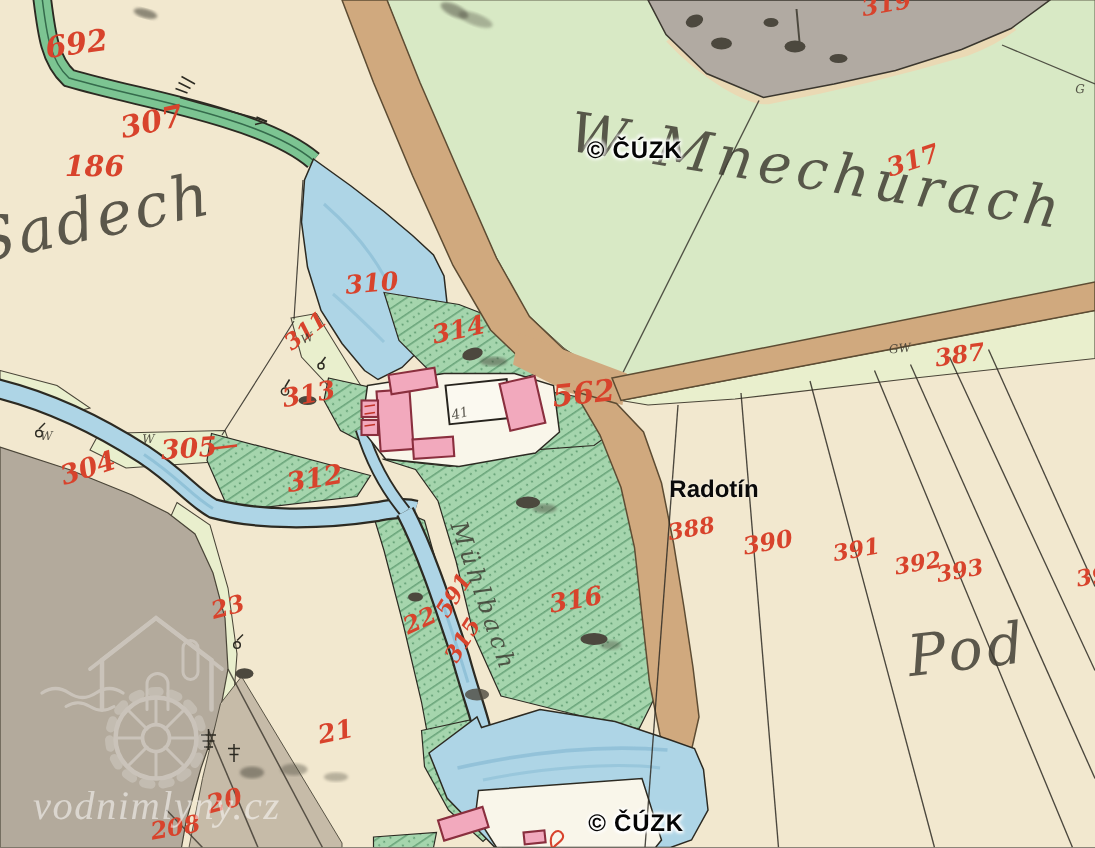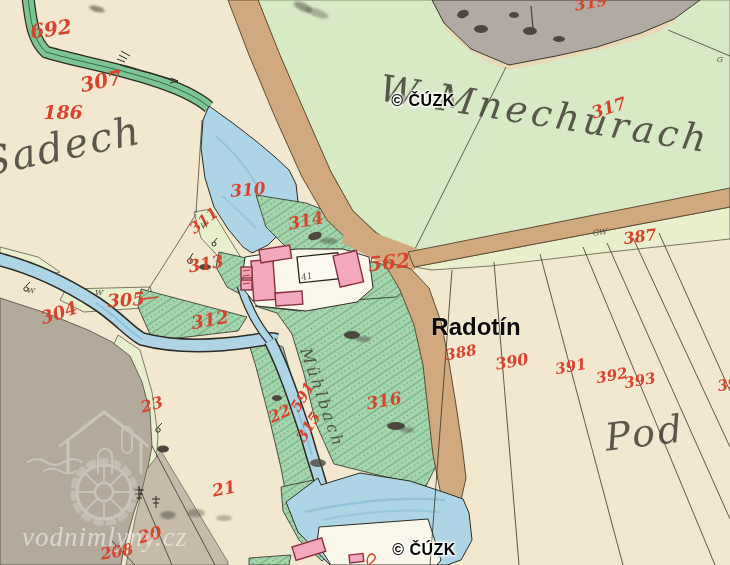--- a/index.html
+++ b/index.html
@@ -10,21 +10,21 @@
   .lbl{position:absolute;white-space:nowrap;transform-origin:center;line-height:1;}
   .num{color:var(--red,#d8432c);font-family:"DejaVu Serif",serif;font-style:italic;font-weight:700;}
   .pn{color:#3b382f;font-family:"DejaVu Serif",serif;font-style:italic;opacity:.82;}
   .sm{color:#3b382f;font-family:"DejaVu Serif",serif;font-style:italic;opacity:.85;}
   .wm-cuzk{position:absolute;font-family:"Liberation Sans",sans-serif;font-weight:700;
     font-size:16px;color:#050505;letter-spacing:.5px;transform:translate(-50%,-50%);
     text-shadow:-1px -1px 2px #fff,1px -1px 2px #fff,-1px 1px 2px #fff,1px 1px 2px #fff,0 0 4px #fff;}
   #cuzk-top{left:423px;top:101px;}
   #cuzk-bottom{left:424px;top:550px;}
   #radotin{position:absolute;left:476px;top:327px;transform:translate(-50%,-50%);
-    font-family:"Liberation Sans",sans-serif;font-weight:700;font-size:24px;color:#0a0a0a;
+    font-family:"Liberation Sans",sans-serif;font-weight:700;font-size:16px;color:#0a0a0a;
     text-shadow:0 0 2px rgba(255,255,255,.7);}
   #vodnimlyny{position:absolute;left:22px;top:522px;font-family:Liberation Serif, serif;
     font-style:italic;font-size:27px;color:rgba(255,255,255,.52);letter-spacing:1px;}
 </style>
 </head>
 <body>
 
 <div id="stage">
 
 <svg id="map-svg" width="730" height="565" viewBox="0 0 730 565">

